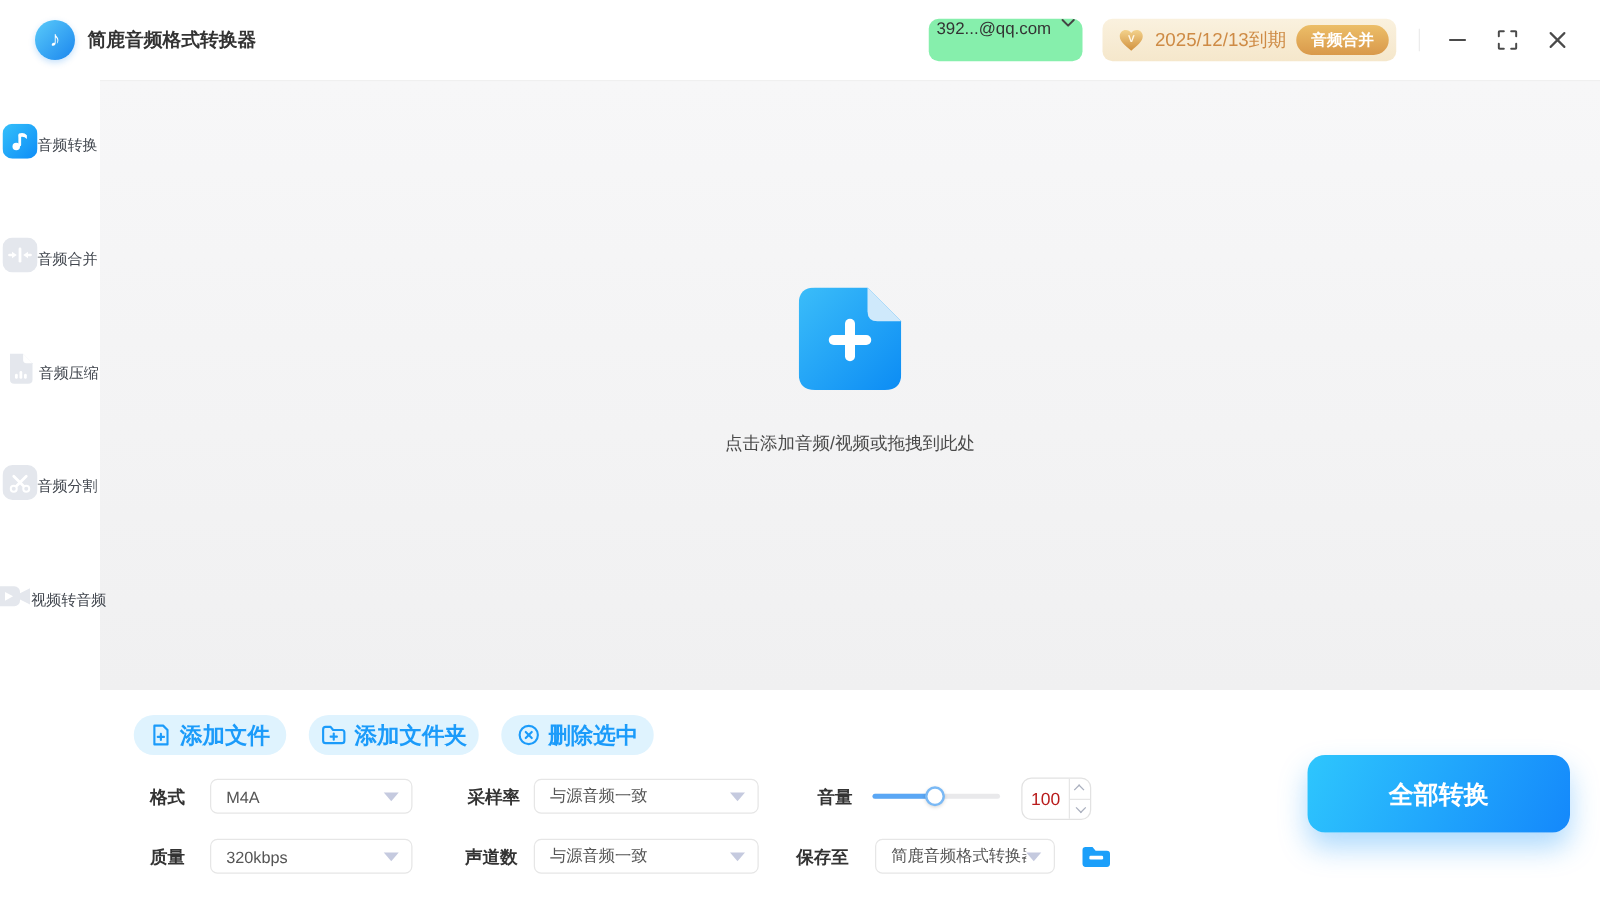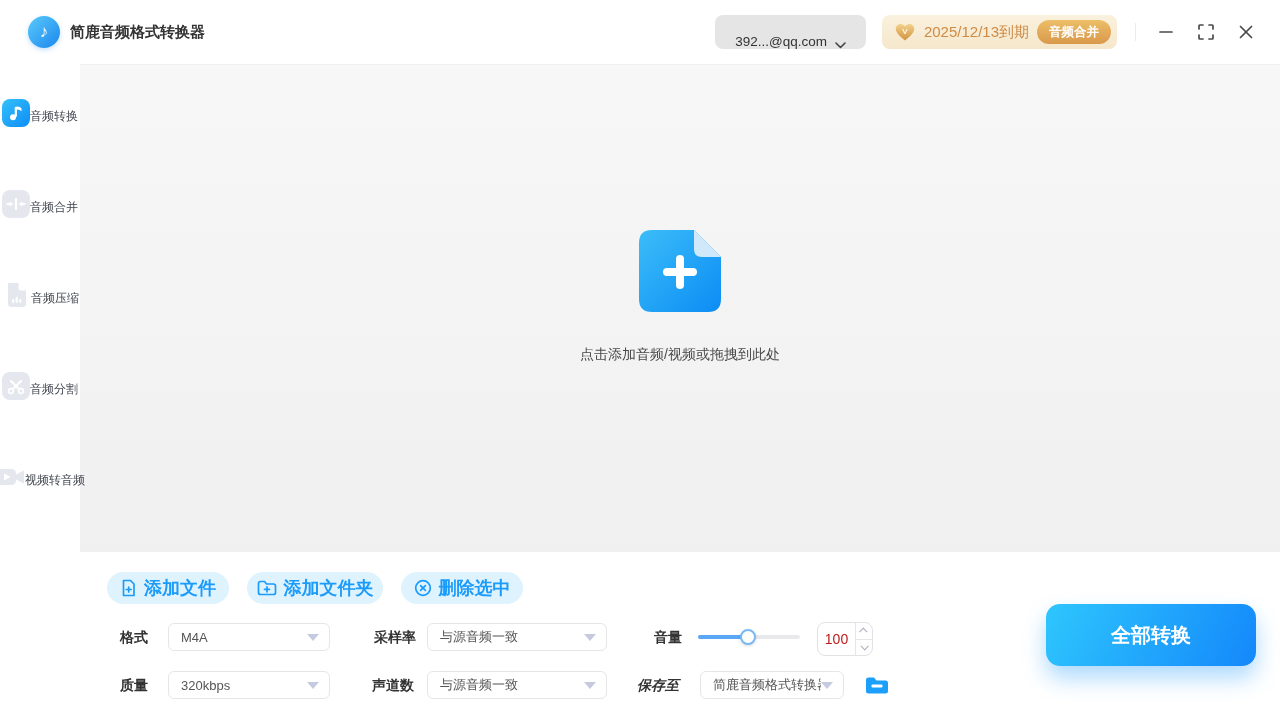--- a/index.html
+++ b/index.html
@@ -11,22 +11,22 @@
   .interact { cursor:pointer; }
 
   
   .header { position:absolute; top:0; left:0; right:0; height:64px; background:#fff; display:flex; align-items:center; z-index:10; }
   .logo { width:32px; height:32px; border-radius:50%; margin-left:28px; flex:none;
     background:linear-gradient(135deg,#5ACBFA 0%,#1B86EE 100%);
     display:flex; align-items:center; justify-content:center; color:#fff; font-size:17px;
     box-shadow:0 2px 5px rgba(27,134,238,.25); }
   .app-title { margin-left:10px; font-size:15px; font-weight:600; color:#333; }
   .header-right { margin-left:auto; display:flex; align-items:center; }
-  .account-pill { height:34px; background:#e5e5e5; border-radius:8px; padding:0 20px;
-    display:flex; align-items:flex-end; gap:8px; font-size:13.5px; color:#333; }
+  .account-pill { height:34px; background:#86efac; border-radius:8px; padding:0 6px;
+    display:flex; align-items:flex-start; gap:8px; font-size:13.5px; color:#333; }
   .vip-badge { height:34px; margin-left:16px; border-radius:8px; padding:0 6px 0 12px;
     background:linear-gradient(180deg,#FAF1DE,#F5E7CB);
     display:flex; align-items:center; gap:8px; }
   .vip-expiry { font-size:15px; color:#CE8B45; }
   .renew-btn { height:24px; border-radius:13px; padding:0 12px; border:none;
     background:linear-gradient(180deg,#ECBE68,#D9994B);
     color:#fff; font-size:12.5px; font-weight:700; display:flex; align-items:center;
     font-family:inherit; }
   .win-controls { display:flex; align-items:center; margin:0 14px 0 18px; }
   .win-divider { width:1px; height:18px; background:#ECECEC; margin-right:10px; }
@@ -62,21 +62,21 @@
   .dd-value { flex:1; overflow:hidden; white-space:nowrap; }
   .dd-arrow { width:0; height:0; border-left:6px solid transparent; border-right:6px solid transparent;
     border-top:7px solid #C5CADF; flex:none; }
 
   .row1 { top:71px; } .row2 { top:119px; }
   .lbl-format { left:120px; } .dd-format { left:168px; width:162px; }
   .lbl-sample { left:374px; } .dd-sample { left:427px; width:180px; }
   .lbl-quality { left:120px; } .dd-quality { left:168px; width:162px;padding-left:12px; }
   .lbl-channels { left:372px; } .dd-channels { left:427px; width:180px; }
   .lbl-volume { left:654px; }
-  .lbl-saveto { left:637px;font-style:italic; } .dd-saveto { left:700px; width:144px; }
+  .lbl-saveto { left:637px; } .dd-saveto { left:700px; width:144px; }
 
   .slider { position:absolute; left:698px; top:83px; width:102px; height:4px; border-radius:2px; background:#E9E9EB; }
   .slider-fill { position:absolute; left:0; top:0; height:4px; width:49%; border-radius:2px; background:#5AA7F5; }
   .slider-handle { position:absolute; left:49%; top:50%; transform:translate(-50%,-50%);
     width:16px; height:16px; border-radius:50%; background:#fff; border:2px solid #7AB9F5;
     box-shadow:0 1px 3px rgba(0,0,0,.15); }
 
   .num-input { position:absolute; left:817px; top:70px; width:56px; height:34px; background:#fff;
     border:1px solid #E2E2E2; border-radius:8px; display:flex; }
   .num-value { flex:1; display:flex; align-items:center; justify-content:center; font-size:14px; color:#b91c1c; }

